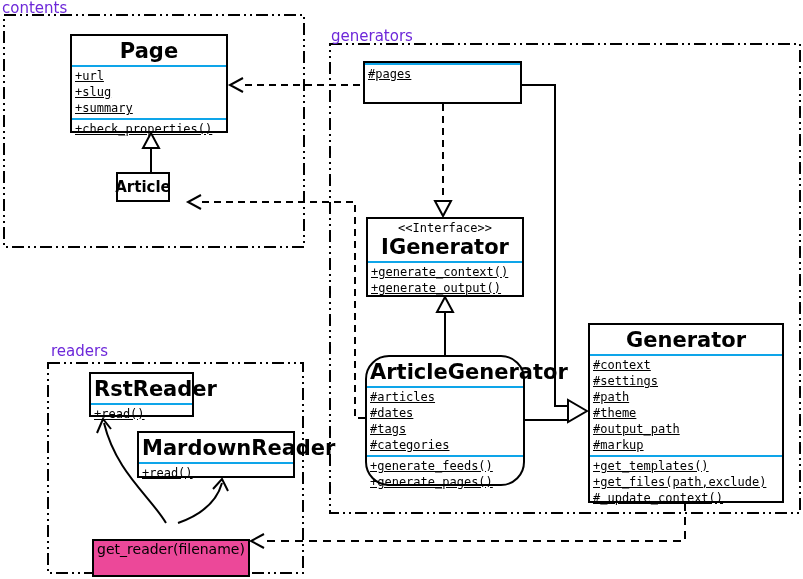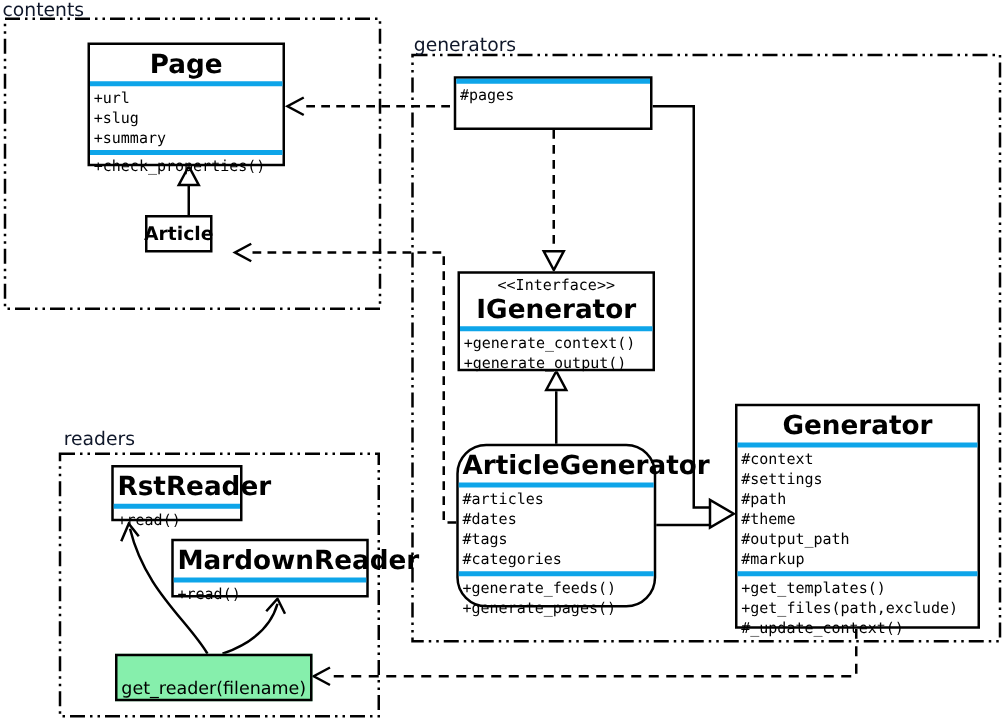--- a/index.html
+++ b/index.html
@@ -1,31 +1,31 @@
 <!DOCTYPE html>
 <html><head>
 <meta charset="utf-8">
 <style>
   html,body{margin:0;padding:0;background:#fff;}
   .canvas{position:relative;width:803px;height:579px;background:#fff;overflow:hidden;
           font-family:"DejaVu Sans",sans-serif;color:#000;}
   .wires{position:absolute;left:0;top:0;width:803px;height:579px;}
-  .pkg-label{position:absolute;font-size:15px;line-height:15px;color:#0f172a;background:transparent;}
+  .pkg-label{position:absolute;font-size:15px;line-height:15px;color:#6d28d9;background:transparent;}
   .uml-class{position:absolute;box-sizing:border-box;border:2px solid #000;background:#fff;}
   .uml-title{font-family:"DejaVu Sans",sans-serif;font-weight:bold;font-size:21px;
              text-align:center;padding:3px 3px 2px 3px;}
   .stereotype{font-family:"DejaVu Sans Mono",monospace;font-weight:normal;font-size:12px;
               text-align:center;line-height:14px;padding-top:2px;}
-  .sep{border-top:4px solid #0ea5e9;}
+  .sep{border-top:2px solid #0ea5e9;text-decoration:underline;}
   .uml-rows{padding:1px 0 2px 0;}
   .uml-row{font-family:"DejaVu Sans Mono",monospace;font-size:12px;line-height:16px;
            padding:0 3px;white-space:pre;}
   .gen-attrs .uml-row{line-height:16px;}
-  .plain-box{position:absolute;box-sizing:border-box;border:2px solid #000;background:#86efac;
-             display:flex;align-items:flex-end;justify-content:center;font-size:14px;}
+  .plain-box{position:absolute;box-sizing:border-box;border:2px solid #000;background:#ec4899;
+             display:flex;align-items:flex-start;justify-content:center;font-size:14px;margin-top:16px;}
   .center-label{display:flex;align-items:center;justify-content:center;height:100%;
                 font-weight:bold;font-size:15px;}
 </style>
 </head>
 <body>
 
 <div class="canvas">
 
   <svg class="wires" viewBox="0 0 803 579">
 

